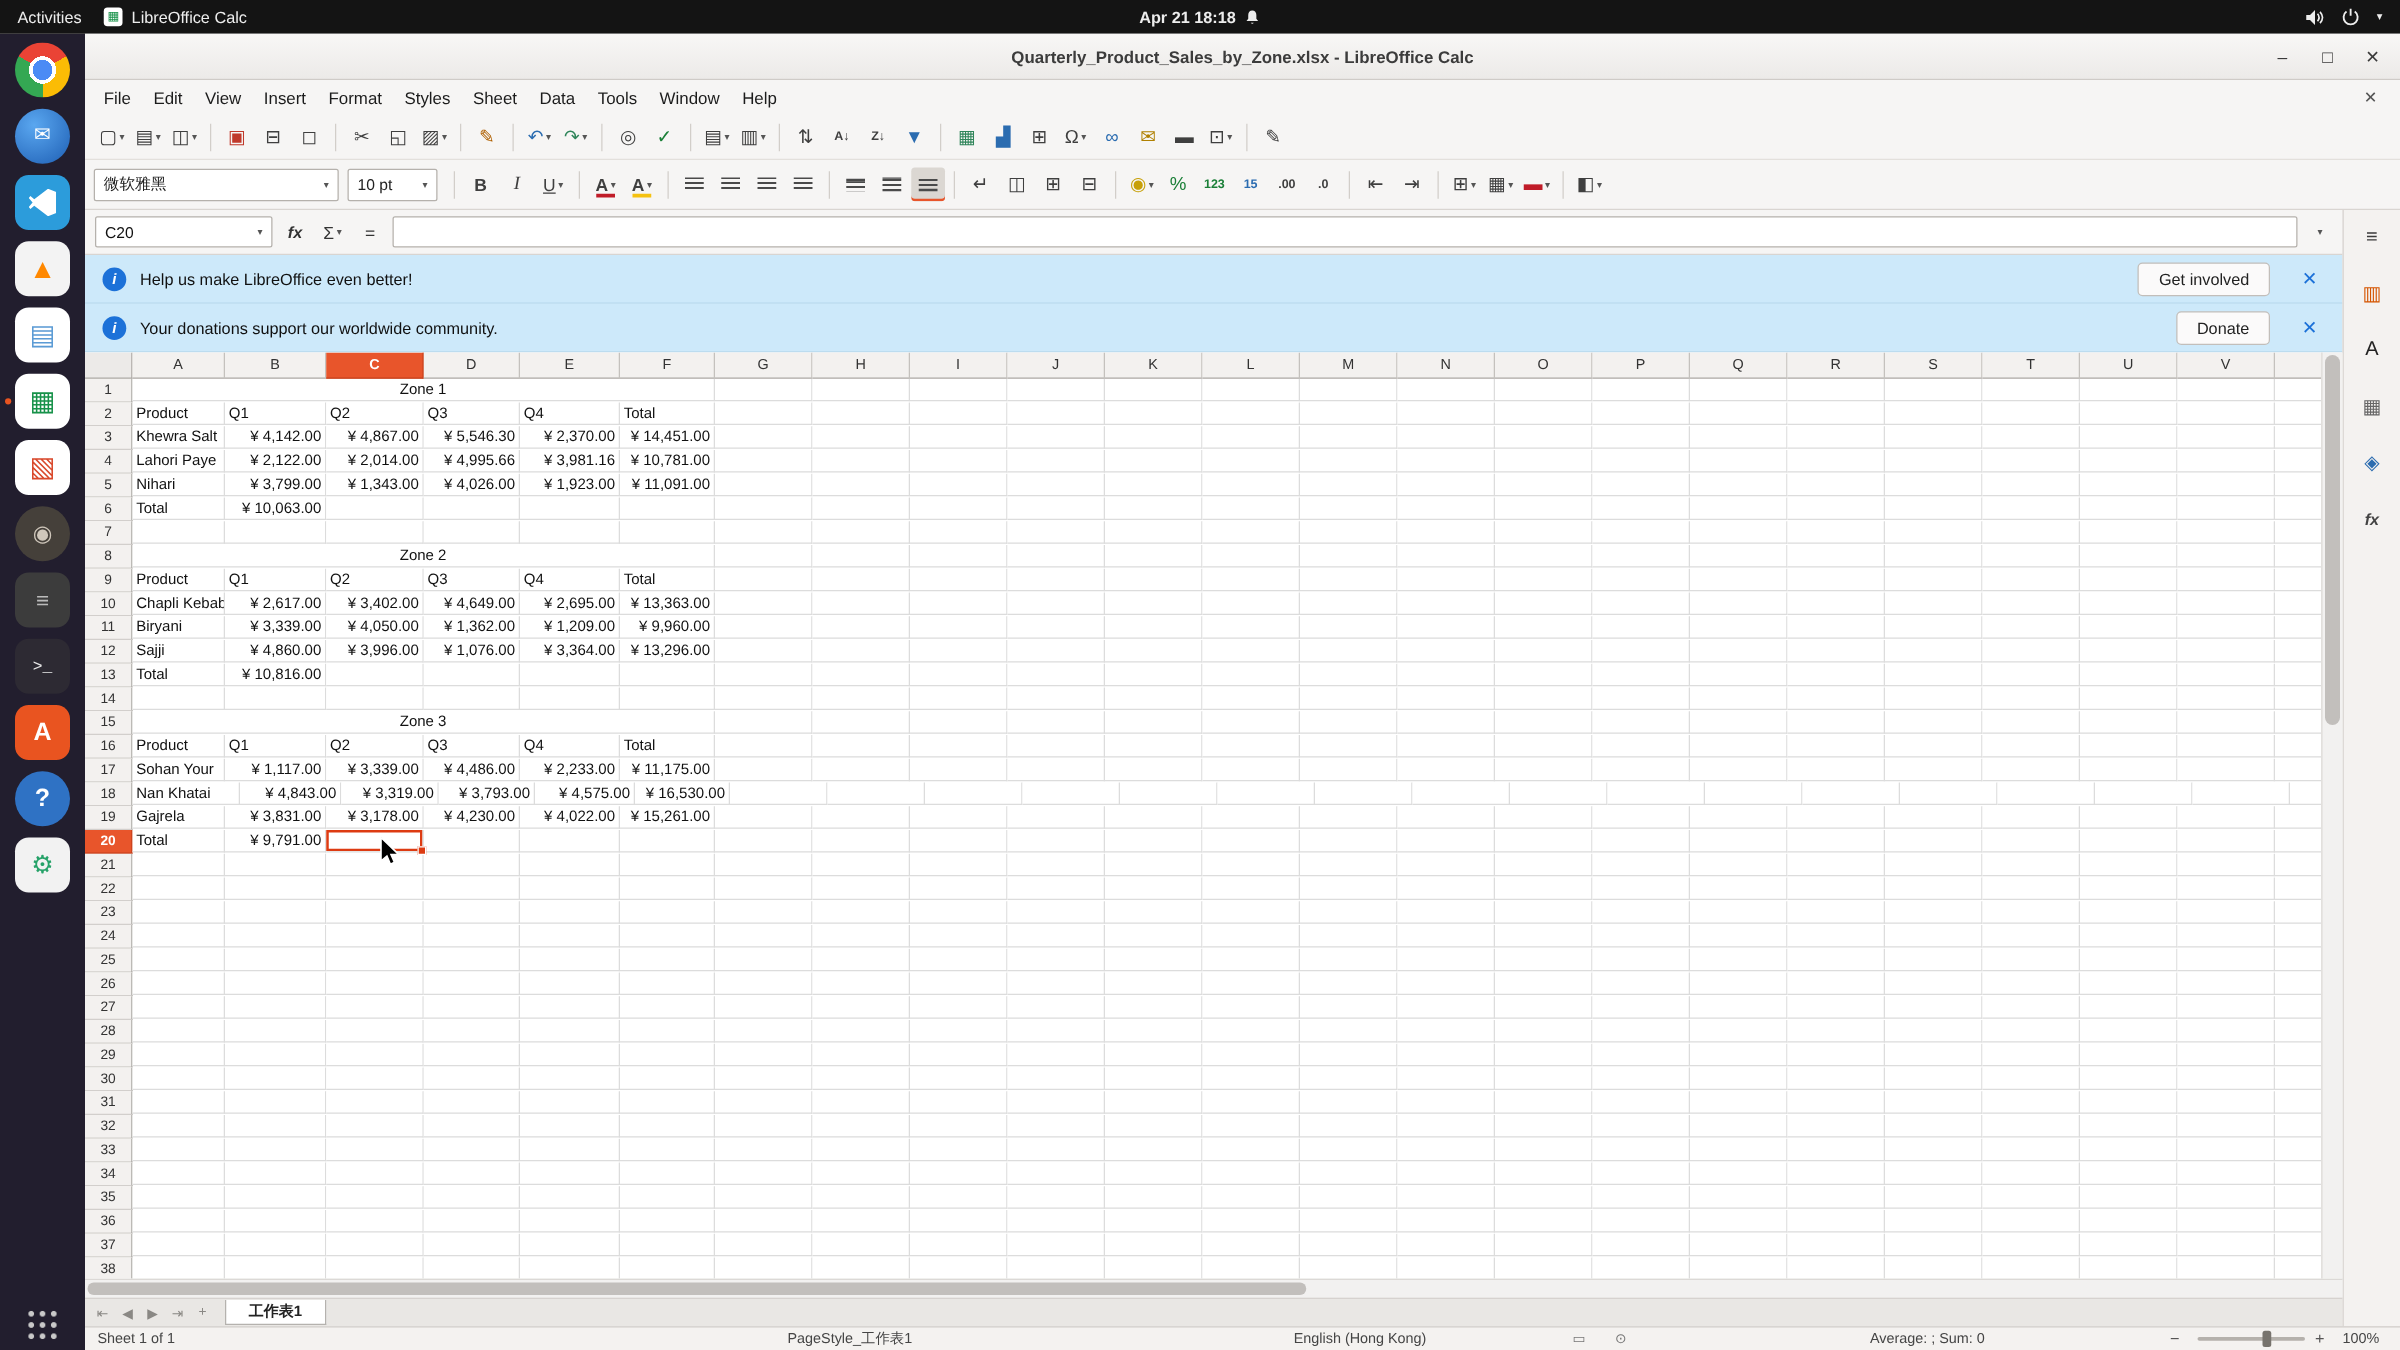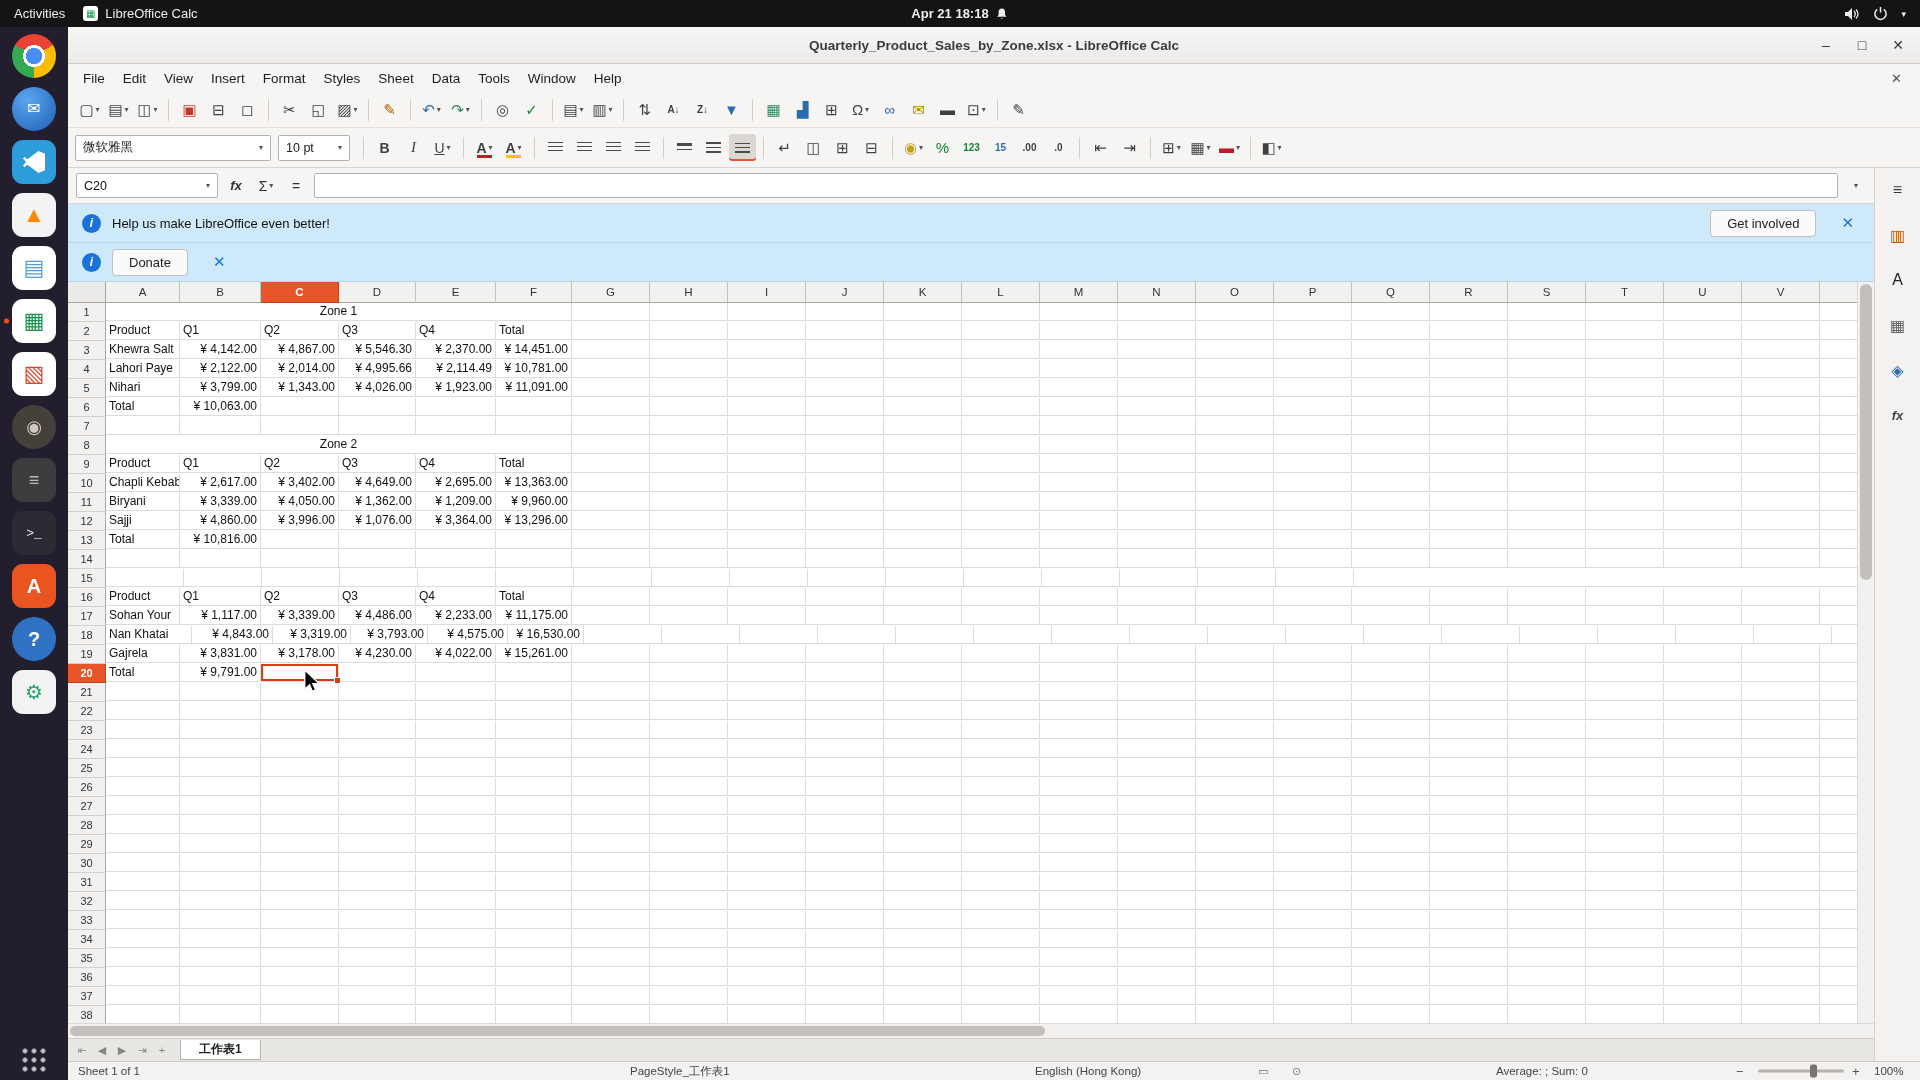--- a/index.html
+++ b/index.html
@@ -472,20 +472,21 @@
           </div>
 
           <div class="banner">
             <span class="info-badge">i</span>
             <span class="banner-text">Help us make LibreOffice even better!</span>
             <span class="banner-btn">Get involved</span>
             <span class="banner-x">✕</span>
           </div>
           <div class="banner">
             <span class="info-badge">i</span>
+            <span class="banner-text">Your donations support our worldwide community.</span>
             <span class="banner-btn">Donate</span>
             <span class="banner-x">✕</span>
           </div>
 
           <div class="gridwrap">
             <div class="grid">
               <div class="colheads">
                   <div class="corner"></div>
                   <div class="colhead" style="width: 74px;">A</div>
                   <div class="colhead" style="width: 81px;">B</div>
@@ -584,21 +585,21 @@
                     <div class="cell" style="width: 78px;"></div>
                     <div class="cell" style="width: 78px;"></div>
                     <div class="cell filler"></div>
                   </div>
                   <div class="grow">
                     <div class="rowhead">4</div>
                     <div class="cell" style="width: 74px;">Lahori Paye</div>
                     <div class="cell num" style="width: 81px;">¥ 2,122.00</div>
                     <div class="cell num" style="width: 78px;">¥ 2,014.00</div>
                     <div class="cell num" style="width: 77px;">¥ 4,995.66</div>
-                    <div class="cell num" style="width: 80px;">¥ 2,114.49</div>
+                    <div class="cell num" style="width: 80px;">¥ 3,981.16</div>
                     <div class="cell num" style="width: 76px;">¥ 10,781.00</div>
                     <div class="cell" style="width: 78px;"></div>
                     <div class="cell" style="width: 78px;"></div>
                     <div class="cell" style="width: 78px;"></div>
                     <div class="cell" style="width: 78px;"></div>
                     <div class="cell" style="width: 78px;"></div>
                     <div class="cell" style="width: 78px;"></div>
                     <div class="cell" style="width: 78px;"></div>
                     <div class="cell" style="width: 78px;"></div>
                     <div class="cell" style="width: 78px;"></div>
@@ -861,20 +862,21 @@
                     <div class="cell" style="width: 78px;"></div>
                     <div class="cell" style="width: 78px;"></div>
                     <div class="cell" style="width: 78px;"></div>
                     <div class="cell" style="width: 78px;"></div>
                     <div class="cell" style="width: 78px;"></div>
                     <div class="cell" style="width: 78px;"></div>
                     <div class="cell filler"></div>
                   </div>
                   <div class="grow">
                     <div class="rowhead">15</div>
+                    <div class="cell merged" style="width: 466px;">Zone 3</div>
                     <div class="cell" style="width: 78px;"></div>
                     <div class="cell" style="width: 78px;"></div>
                     <div class="cell" style="width: 78px;"></div>
                     <div class="cell" style="width: 78px;"></div>
                     <div class="cell" style="width: 78px;"></div>
                     <div class="cell" style="width: 78px;"></div>
                     <div class="cell" style="width: 78px;"></div>
                     <div class="cell" style="width: 78px;"></div>
                     <div class="cell" style="width: 78px;"></div>
                     <div class="cell" style="width: 78px;"></div>

